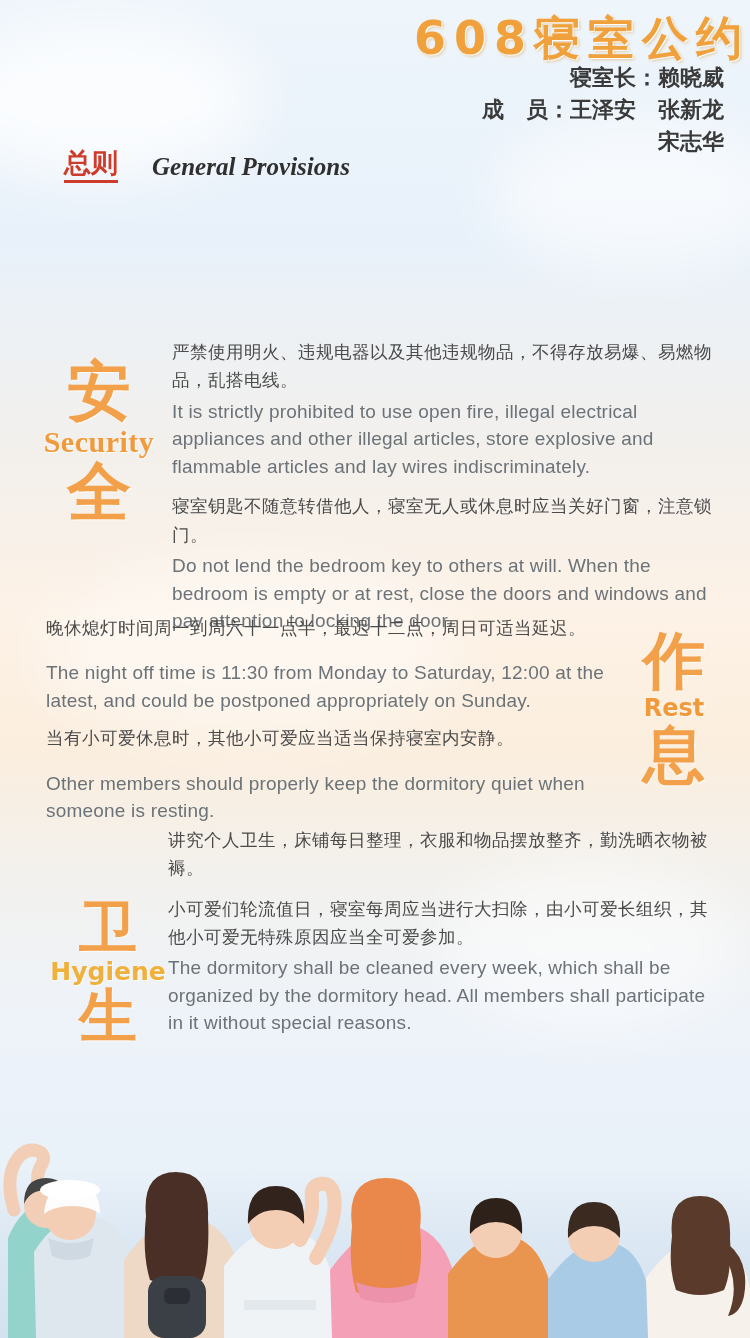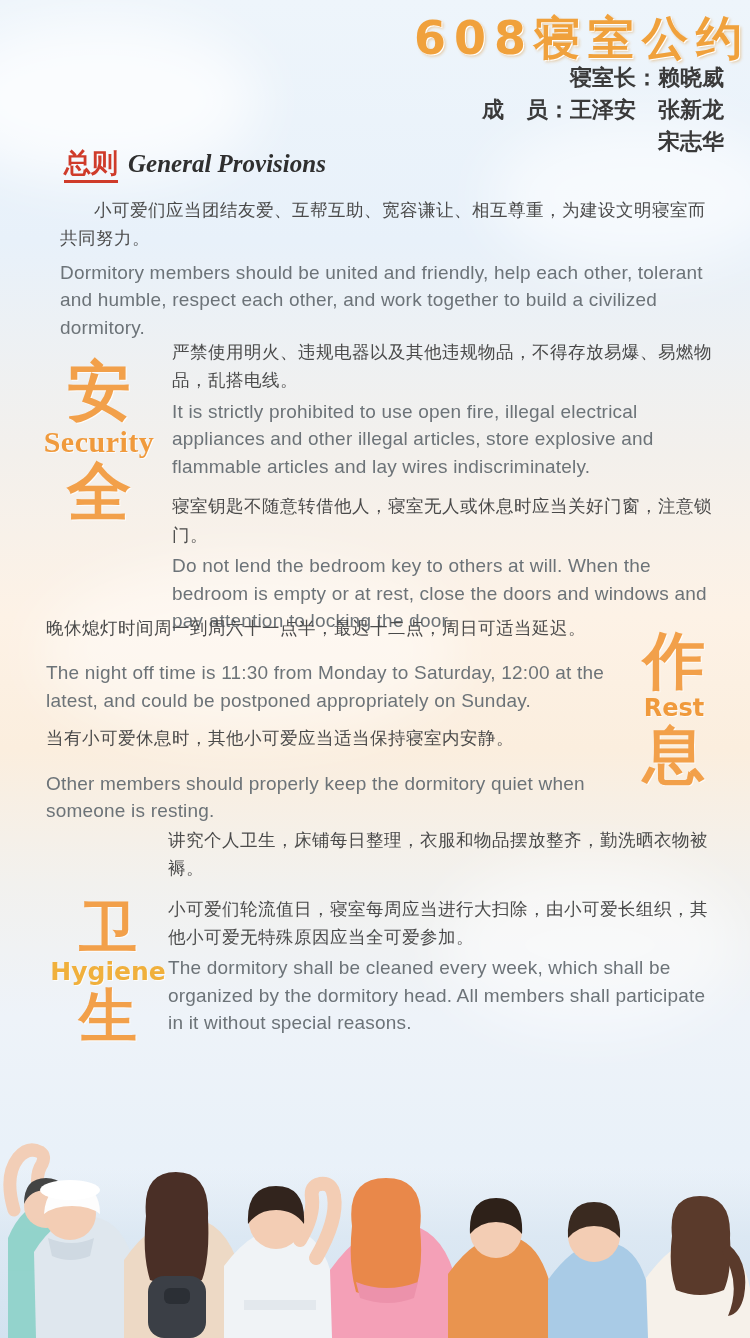--- a/index.html
+++ b/index.html
@@ -68,22 +68,22 @@
     font-weight: bold;
   }
   .members div { white-space: pre; }
 
   
   .gp-head {
     position: absolute;
     top: 148px;
     left: 64px;
     display: flex;
-    align-items: center;
-    gap: 10px;
+    align-items: flex-end;
+    gap: 34px;
   }
   .gp-cn {
     font-family: "DejaVu Sans", sans-serif;
     font-size: 27px;
     font-weight: bold;
     color: #cf3b2a;
     border-bottom: 3px solid #cf3b2a;
     padding-bottom: 2px;
     line-height: 1.1;
   }
@@ -214,24 +214,20 @@
     <div>寝室长：赖晓威</div>
     <div>成　员：王泽安　张新龙</div>
     <div>宋志华</div>
   </div>
 
   <div class="gp-head">
     <span class="gp-cn">总则</span>
     <span class="gp-en">General Provisions</span>
   </div>
 
-  <div class="blk" id="gp-body">
-    <div class="cn">小可爱们应当团结友爱、互帮互助、宽容谦让、相互尊重，为建设文明寝室而共同努力。</div>
-    <div class="en">Dormitory members should be united and friendly, help each other, tolerant and humble, respect each other, and work together to build a civilized dormitory.</div>
-  </div>
 
   <div id="sec-label">
     <div class="c1">安</div>
     <div class="lat">Security</div>
     <div class="c2">全</div>
   </div>
   <div class="blk" id="sec-body">
     <div class="cn">严禁使用明火、违规电器以及其他违规物品，不得存放易爆、易燃物品，乱搭电线。</div>
     <div class="en">It is strictly prohibited to use open fire, illegal electrical appliances and other illegal articles, store explosive and flammable articles and lay wires indiscriminately.</div>
     <div class="cn second">寝室钥匙不随意转借他人，寝室无人或休息时应当关好门窗，注意锁门。</div>

